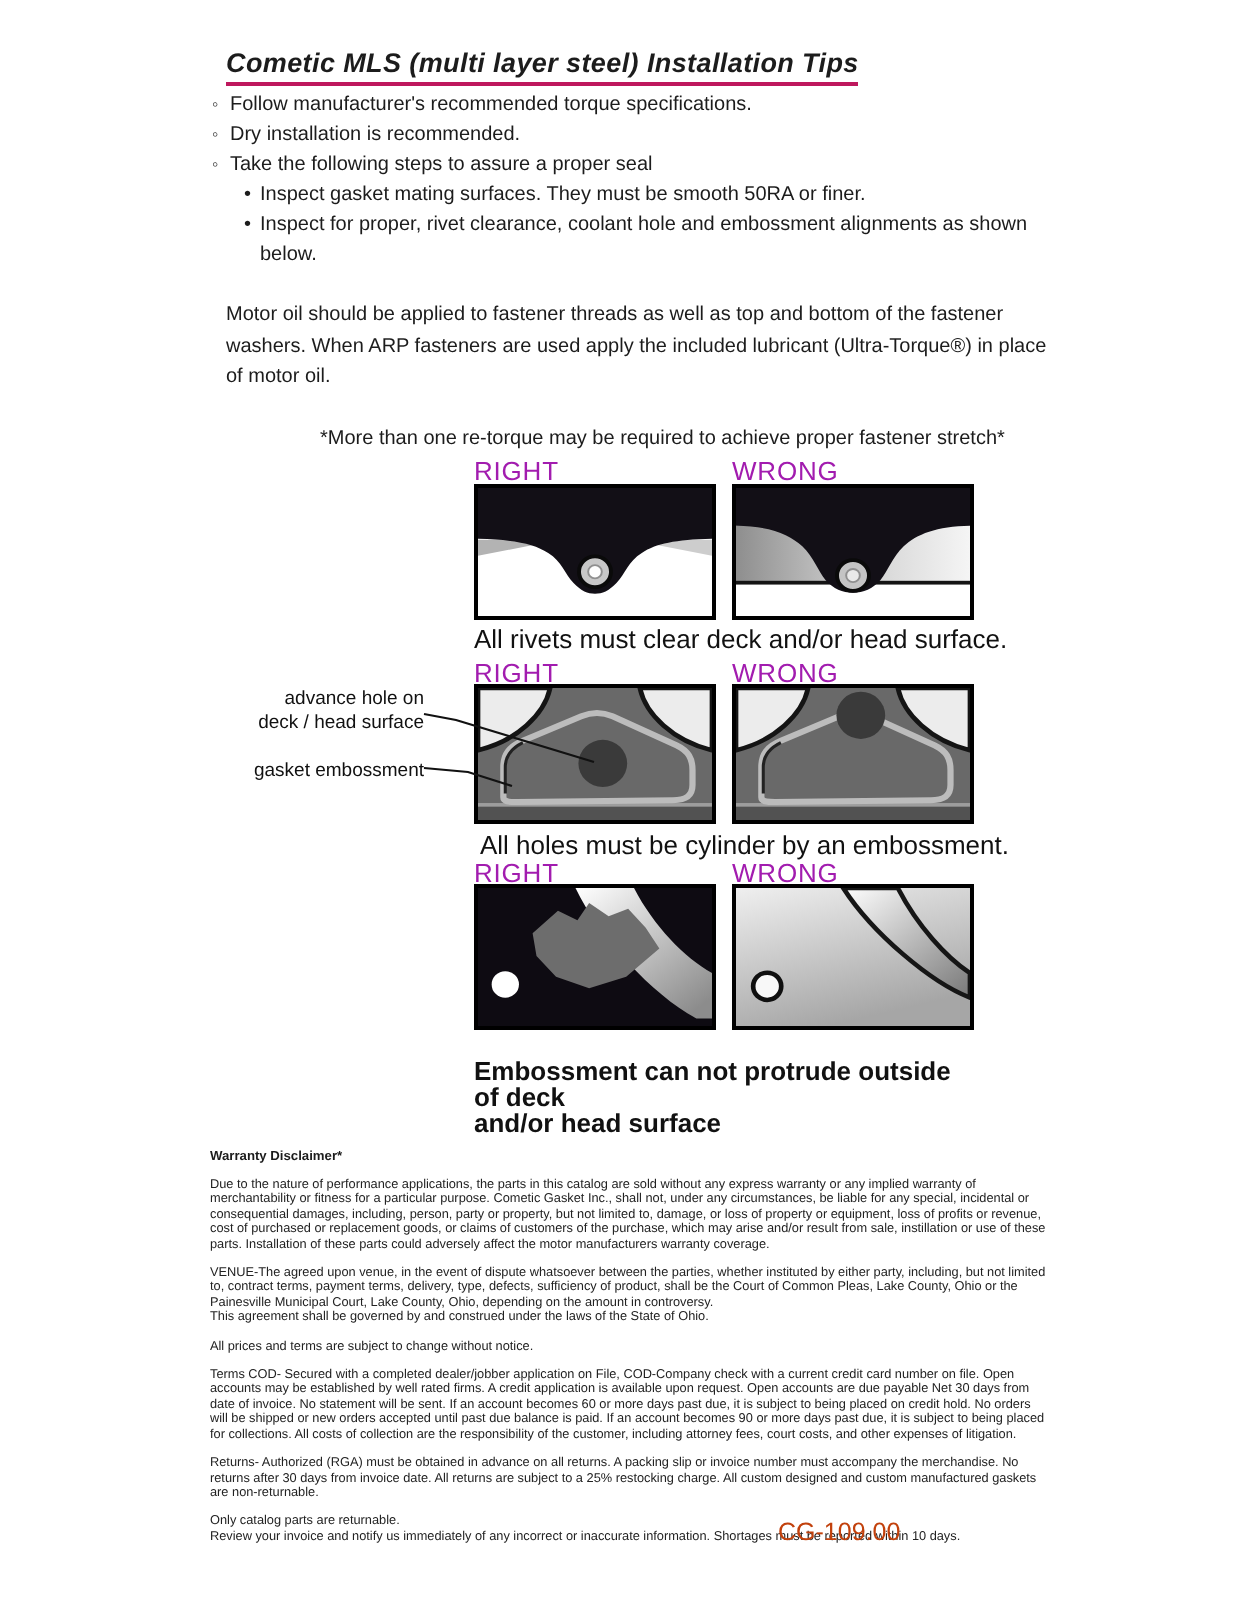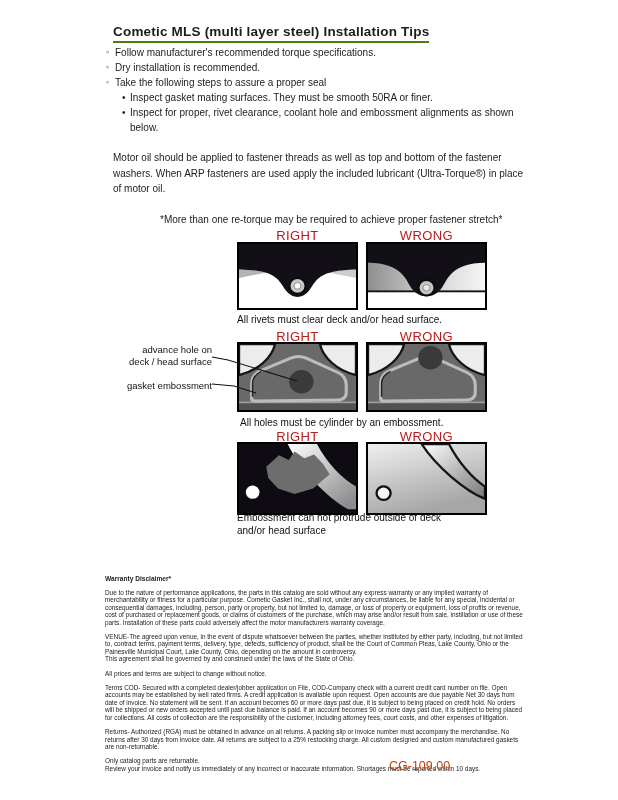--- a/index.html
+++ b/index.html
@@ -3,33 +3,33 @@
 <meta charset="utf-8">
 <style>
   html,body{margin:0;padding:0;background:#ffffff;}
   .page{
     position:relative;width:618px;height:800px;background:#fff;
     font-family:"Liberation Sans",sans-serif;color:#1c1c1c;overflow:hidden;
   }
   .abs{position:absolute;}
   .title{
     font-size:13.5px;font-weight:bold;letter-spacing:.2px;
-    border-bottom:2px solid #4d7c0f;padding-bottom:2px;margin:0;white-space:nowrap;
+    border-bottom:2px solid #be185d;padding-bottom:2px;margin:0;white-space:nowrap;font-style:italic;
   }
   .bullets{width:430px;font-size:10px;line-height:15px;}
   .bullet,.subbullet{display:flex;}
   .bullet .marker{width:9px;flex:0 0 9px;font-size:9px;color:#333;}
   .subbullet{margin-left:16px;}
   .subbullet .marker{width:8px;flex:0 0 8px;font-size:10px;}
   .diesel-head{font-size:12.5px;font-weight:bold;margin:0;white-space:nowrap;}
   .para{font-size:10px;line-height:15.5px;width:418px;margin:0;}
-  .fig-header{font-size:13px;letter-spacing:.4px;text-align:center;color:#b91c1c;}
+  .fig-header{font-size:13px;letter-spacing:.4px;color:#a21caf;}
   .panel{width:121px;border:2.5px solid #000;box-sizing:border-box;background:#fff;}
   .panel svg{display:block;width:100%;height:100%;}
-  .caption{font-size:10px;line-height:13px;color:#111;}
+  .caption{font-size:13px;line-height:13px;color:#111;}
   .fig-label{font-size:9.5px;line-height:11.5px;color:#111;}
   .leader{pointer-events:none;}
   .fine-block p{width:420px;}
   .fine{font-size:6.4px;line-height:7.4px;margin:0;color:#222;}
   .fine-head{font-size:6.6px;font-weight:bold;margin:0 0 7px 0;}
   .mb{margin-bottom:7px;}
   .pagenum{font-size:12.5px;color:#c2410c;}
 </style>
 </head>
 <body>
@@ -163,21 +163,21 @@
         <linearGradient id="g3wband" x1="0" y1="0" x2="0.9" y2="1">
           <stop offset="0" stop-color="#ffffff"></stop>
             <stop offset="1" stop-color="#7e7e7e"></stop>
         </linearGradient>
       </defs>
       <rect width="120" height="73" fill="url(#g3wb)"></rect>
       <path d="M55,0 L83,0 C93,20 108,37 120,45 L120,58 C100,50 70,24 55,0 Z" fill="url(#g3wband)" stroke="#161616" stroke-width="2.4"></path>
       <circle cx="16" cy="52" r="7.2" fill="#f8f8f8" stroke="#101010" stroke-width="2.4"></circle>
     </svg>
   </div>
-  <div class="caption abs" style="left:237px;top:511px;width:240px;">
+  <div class="caption abs" style="left:237px;top:529px;width:240px;font-weight:bold;">
     <div>Embossment can not protrude outside of deck</div>
     <div>and/or head surface</div>
   </div>
 
   <div class="fine-block abs" style="left:105px;top:575px;width:420px;">
     <p class="fine-head">Warranty Disclaimer*</p>
     <p class="fine mb">Due to the nature of performance applications, the parts in this catalog are sold without any express warranty or any implied warranty of merchantability or fitness for a particular purpose.  Cometic Gasket Inc., shall not, under any circumstances, be liable for any special, incidental or consequential damages, including, person, party or property, but not limited to, damage, or loss of property or equipment, loss of profits or revenue, cost of purchased or replacement goods, or claims of customers of the purchase, which may arise and/or result from sale, instillation or use of these parts.  Installation of these parts could adversely affect the motor manufacturers warranty coverage.</p>
     <p class="fine">VENUE-The agreed upon venue, in the event of dispute whatsoever between the parties, whether instituted by either party, including, but not limited to, contract terms, payment terms, delivery, type, defects, sufficiency of product, shall be the Court of Common Pleas, Lake County, Ohio or the Painesville Municipal Court, Lake County, Ohio, depending on the amount in controversy.</p>
     <p class="fine mb">This agreement shall be governed by and construed under the laws of the State of Ohio.</p>
     <p class="fine mb">All prices and terms are subject to change without notice.</p>

